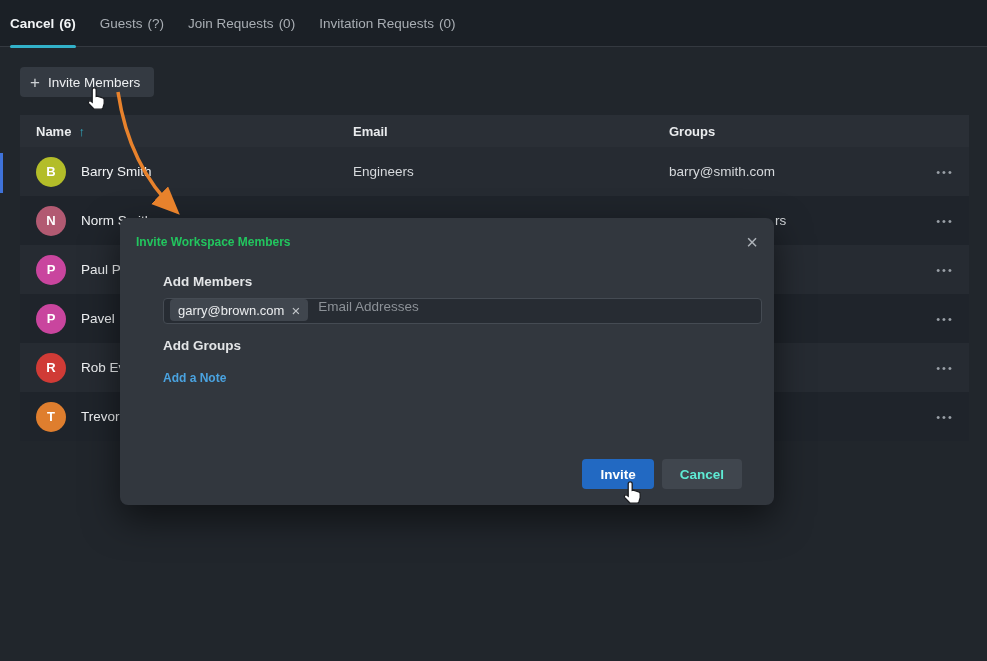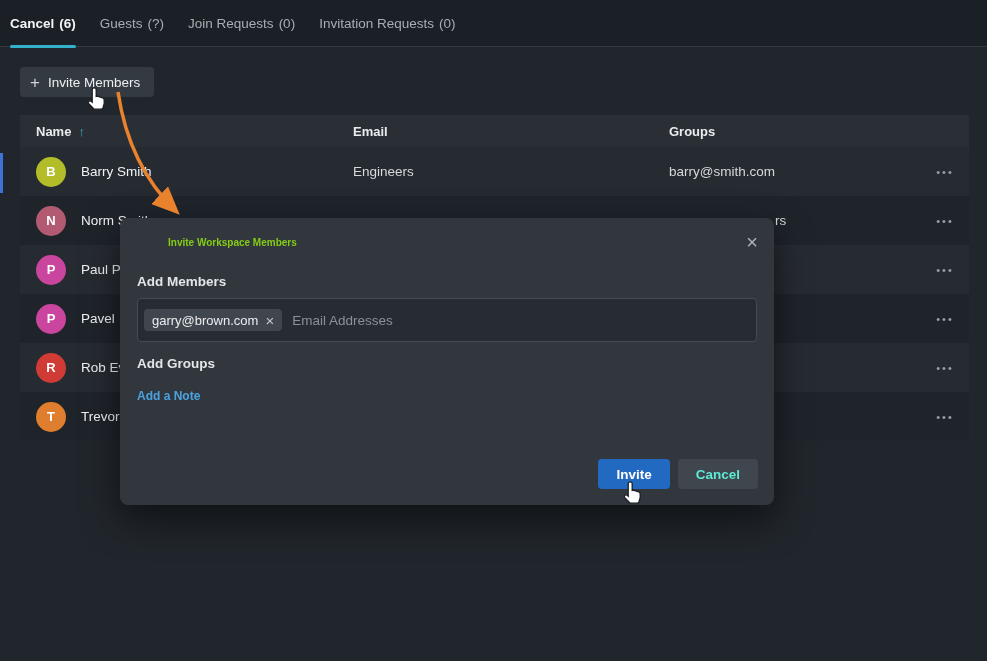--- a/index.html
+++ b/index.html
@@ -48,39 +48,39 @@
   .groups-shift { padding-left:106px; }
   .left-accent { position:absolute; left:0; top:153px; width:3px; height:40px; }
 
   
   .modal {
     position:absolute; left:120px; top:218px; width:654px; height:287px;
     background:#32373e; border-radius:8px; z-index:5;
     box-shadow:0 14px 36px rgba(0,0,0,.55);
   }
   .modal-header { display:flex; justify-content:space-between; align-items:center; padding:14px 16px 8px; }
-  .modal-title { font-size:10px; font-weight:700; color:#84cc16;margin-left:32px; }
+  .modal-title { font-size:12px; font-weight:700; color:#22c55e; }
   .modal-close { font-size:20px; line-height:1; color:#aeb3b9; cursor:pointer; }
-  .modal-body { padding:0 17px; }
+  .modal-body { padding:0 12px;margin-left:31px; }
   .field-label { font-size:13.5px; font-weight:600; color:#e3e5e7; margin-top:14px; }
   .email-input, .group-select {
-    margin-top:9px; height:44px; background:#272c33;
+    margin-top:9px; height:26px; background:#272c33;
     border:1px solid #454b53; border-radius:4px;
-    display:flex; align-items:center; padding:0 6px;
+    display:flex; padding:0 6px;
   }
   .chip { background:#40464e; border-radius:4px; height:22px;
           display:flex; align-items:center; gap:7px; padding:0 8px;
           font-size:13px; color:#ebedef; }
   .chip-x { font-size:15px; color:#c3c7cb; cursor:pointer; line-height:1; }
   .placeholder { color:#8c9197; font-size:13.5px; margin-left:10px; }
   .group-select { justify-content:space-between; padding:0 12px 0 14px; cursor:pointer; }
   .group-select .placeholder { margin-left:0; }
   .caret { color:#c6c9cd; font-size:11px; }
   .add-note { display:inline-block; margin-top:18px; font-size:12px; font-weight:600; cursor:pointer; }
-  .modal-footer { position:absolute; right:16px; bottom:16px; display:flex; gap:8px; }
+  .modal-footer { position:absolute; right:32px; bottom:16px; display:flex; gap:8px; }
   .btn { height:30px; padding:0 18px; border:none; border-radius:4px;
          font-size:13.5px; font-weight:600; font-family:inherit; cursor:pointer; }
   .btn-primary { color:#ffffff; }
   .btn-secondary { background:#40464e; color:#5eead4; }
 
   
   .annot { position:absolute; left:0; top:0; pointer-events:none; }
   .arrow-layer { z-index:8; }
   .cursor { position:absolute; z-index:9; pointer-events:none; }
   .cursor1 { left:86px; top:86px; }

